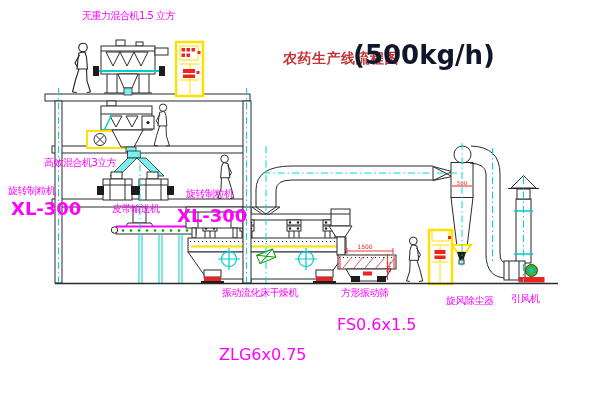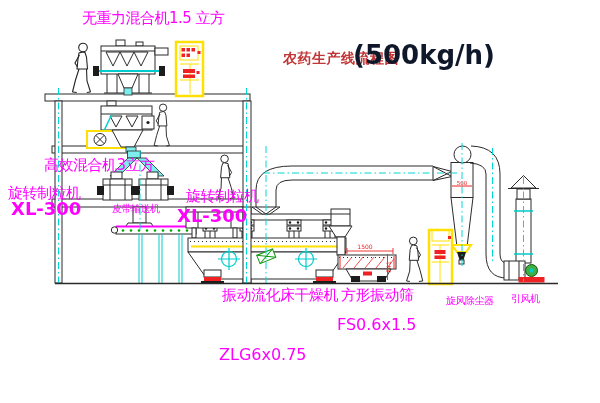--- a/index.html
+++ b/index.html
@@ -1,20 +1,20 @@
 <!DOCTYPE html>
 <html><head>
 <meta charset="utf-8">
 <style>
   html,body{margin:0;padding:0;background:#ffffff;}
   #canvas{position:relative;width:600px;height:403px;background:#ffffff;overflow:hidden;
           font-family:"DejaVu Sans",sans-serif;}
   svg{position:absolute;left:0;top:0;}
   .lbl{position:absolute;white-space:nowrap;color:#ff00ff;line-height:1;}
-  .mag-s{font-size:15px;letter-spacing:-0.5px;}
+  .mag-s{font-size:10px;letter-spacing:-0.5px;}
   .mag-m{font-size:10px;letter-spacing:-0.5px;}
   .mag-model{font-size:18px;letter-spacing:0px;font-weight:700;margin-top:46px;}
   .mag-model2{font-size:16px;letter-spacing:0px;font-weight:400;}
   .title-cn{font-size:14px;font-weight:bold;color:#c03535;letter-spacing:0.5px;}
   .title-cap{font-size:26px;font-weight:bold;color:#0f172a;letter-spacing:0px;}
   
   .ln{fill:none;stroke:#2b2b2b;stroke-width:1;}
   .wh{fill:#ffffff;stroke:#2b2b2b;stroke-width:1;}
   .blk{fill:#1c1c1c;stroke:none;}
   .cyd{stroke:#00d8d8;stroke-width:1;fill:none;stroke-dasharray:7 3 1.5 3;}

